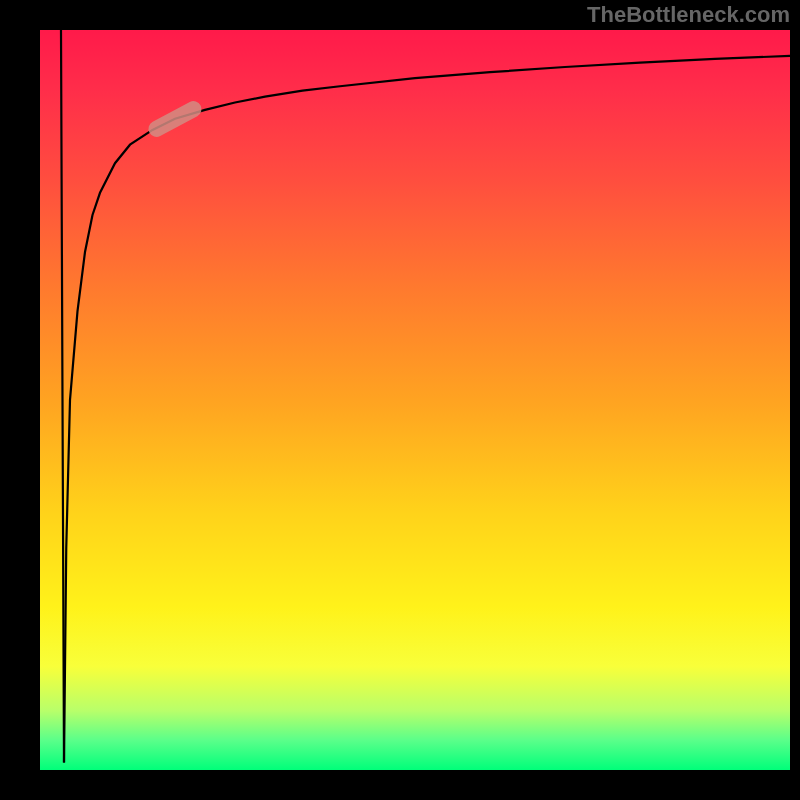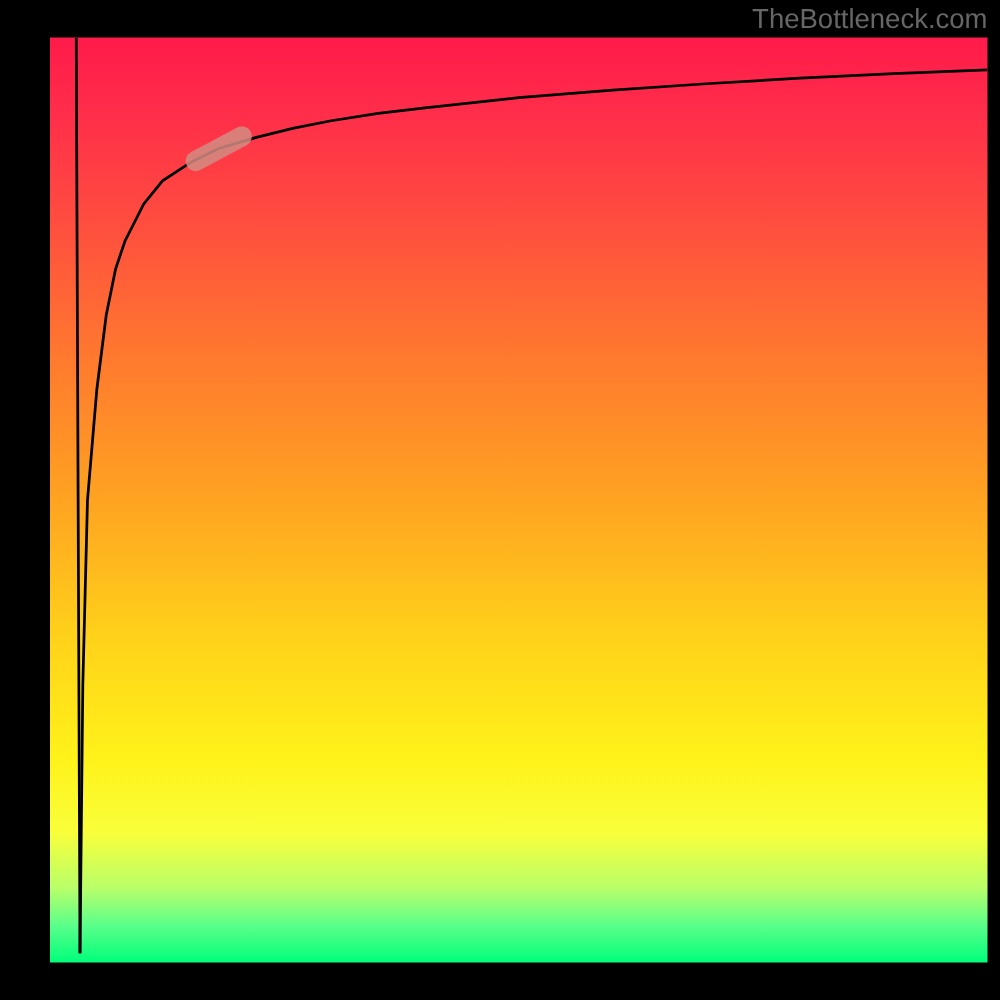--- a/index.html
+++ b/index.html
@@ -10,21 +10,21 @@
     position: relative;
     overflow: hidden;
     font-family: Arial, Helvetica, sans-serif;
   }
   .watermark {
     position: absolute;
     top: 2px;
     right: 10px;
     color: #666;
     font-size: 22px;
-    font-weight: 400;
+    font-weight: 700;
     z-index: 10;
   }
   .plot-area {
     position: absolute;
     left: 40px;
     top: 30px;
     width: 750px;
     height: 740px;
     background: linear-gradient(to bottom,
       #ff1a4a 0%,

